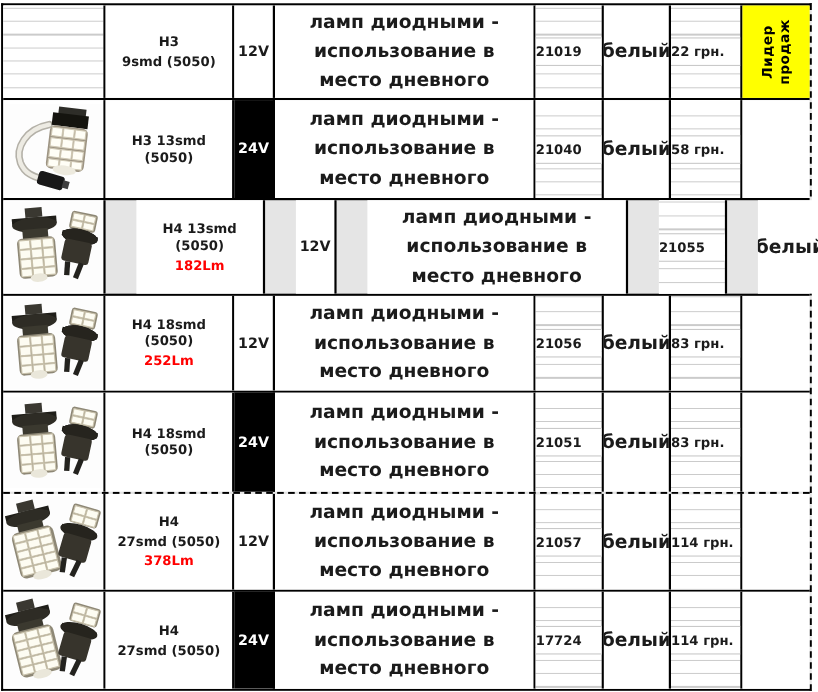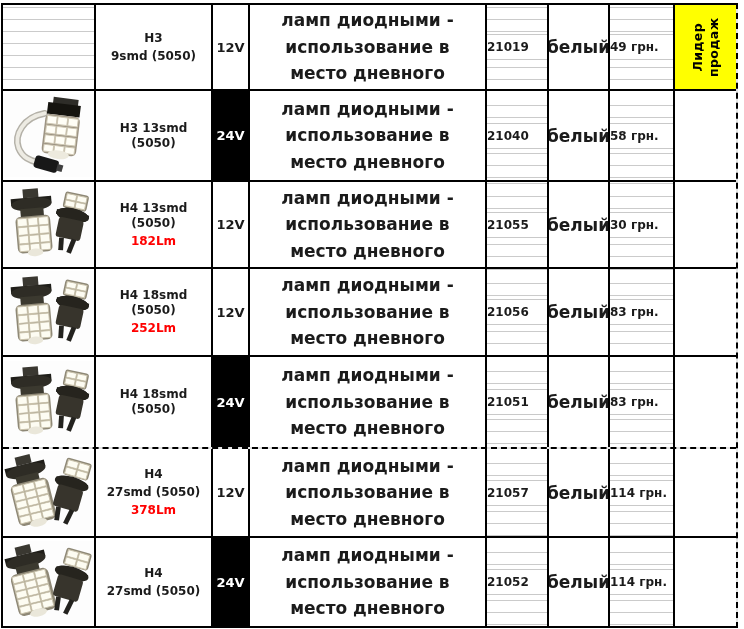--- a/index.html
+++ b/index.html
@@ -13,21 +13,21 @@
     border:2px solid #000;border-right:2px dashed #000;
     background:#e5e5e5;box-sizing:border-box;
   }
   .row{
     display:grid;
     grid-template-columns:93px 117px 37px 237px 62px 61px 65px 1fr;
     border-bottom:2px solid #000;box-sizing:border-box;
   }
   .row:nth-of-type(1){height:86px;}
   .row:nth-of-type(2){height:91px;}
-  .row:nth-of-type(3){height:87px;}
+  .row:nth-of-type(3){height:87px;gap:28px;}
   .row:nth-of-type(4){height:88px;}
   .row:nth-of-type(5){height:92px;border-bottom-style:dashed;}
   .row:nth-of-type(6){height:89px;}
   .row:nth-of-type(7){height:88px;border-bottom:none;}
   .cell{
     border-right:2px solid #000;box-sizing:border-box;
     display:flex;flex-direction:column;align-items:center;justify-content:center;
     overflow:hidden;background:#fff;position:relative;
   }
   .cell:last-child{border-right:none;}
@@ -195,21 +195,21 @@
     <div class="cell desc-cell">
         <span>замена галогеновых ламп диодными - использование в место дневного ходового огня</span>
       </div>
     <div class="cell grid-bg">
         <div class="valbox">21019</div>
       </div>
     <div class="cell color-cell">
         <span>белый</span>
       </div>
     <div class="cell grid-bg">
-        <div class="valbox">49 грн.</div>
+        <div class="valbox">22 грн.</div>
       </div>
     <div class="cell badge-cell on">
       <div class="badge-rot">
         <div>Лидер</div>
         <div>продаж</div>
       </div>
     </div>
   </div>
 
   <div class="row">
@@ -366,21 +366,21 @@
       <div class="nline">27smd (5050)</div>
 
     </div>
     <div class="cell volt dark">
         <span>24V</span>
       </div>
     <div class="cell desc-cell">
         <span>замена галогеновых ламп диодными - использование в место дневного ходового огня</span>
       </div>
     <div class="cell grid-bg">
-        <div class="valbox">21052</div>
+        <div class="valbox">17724</div>
       </div>
     <div class="cell color-cell">
         <span>белый</span>
       </div>
     <div class="cell grid-bg">
         <div class="valbox">114 грн.</div>
       </div>
     <div class="cell badge-cell"></div>
   </div>
 

